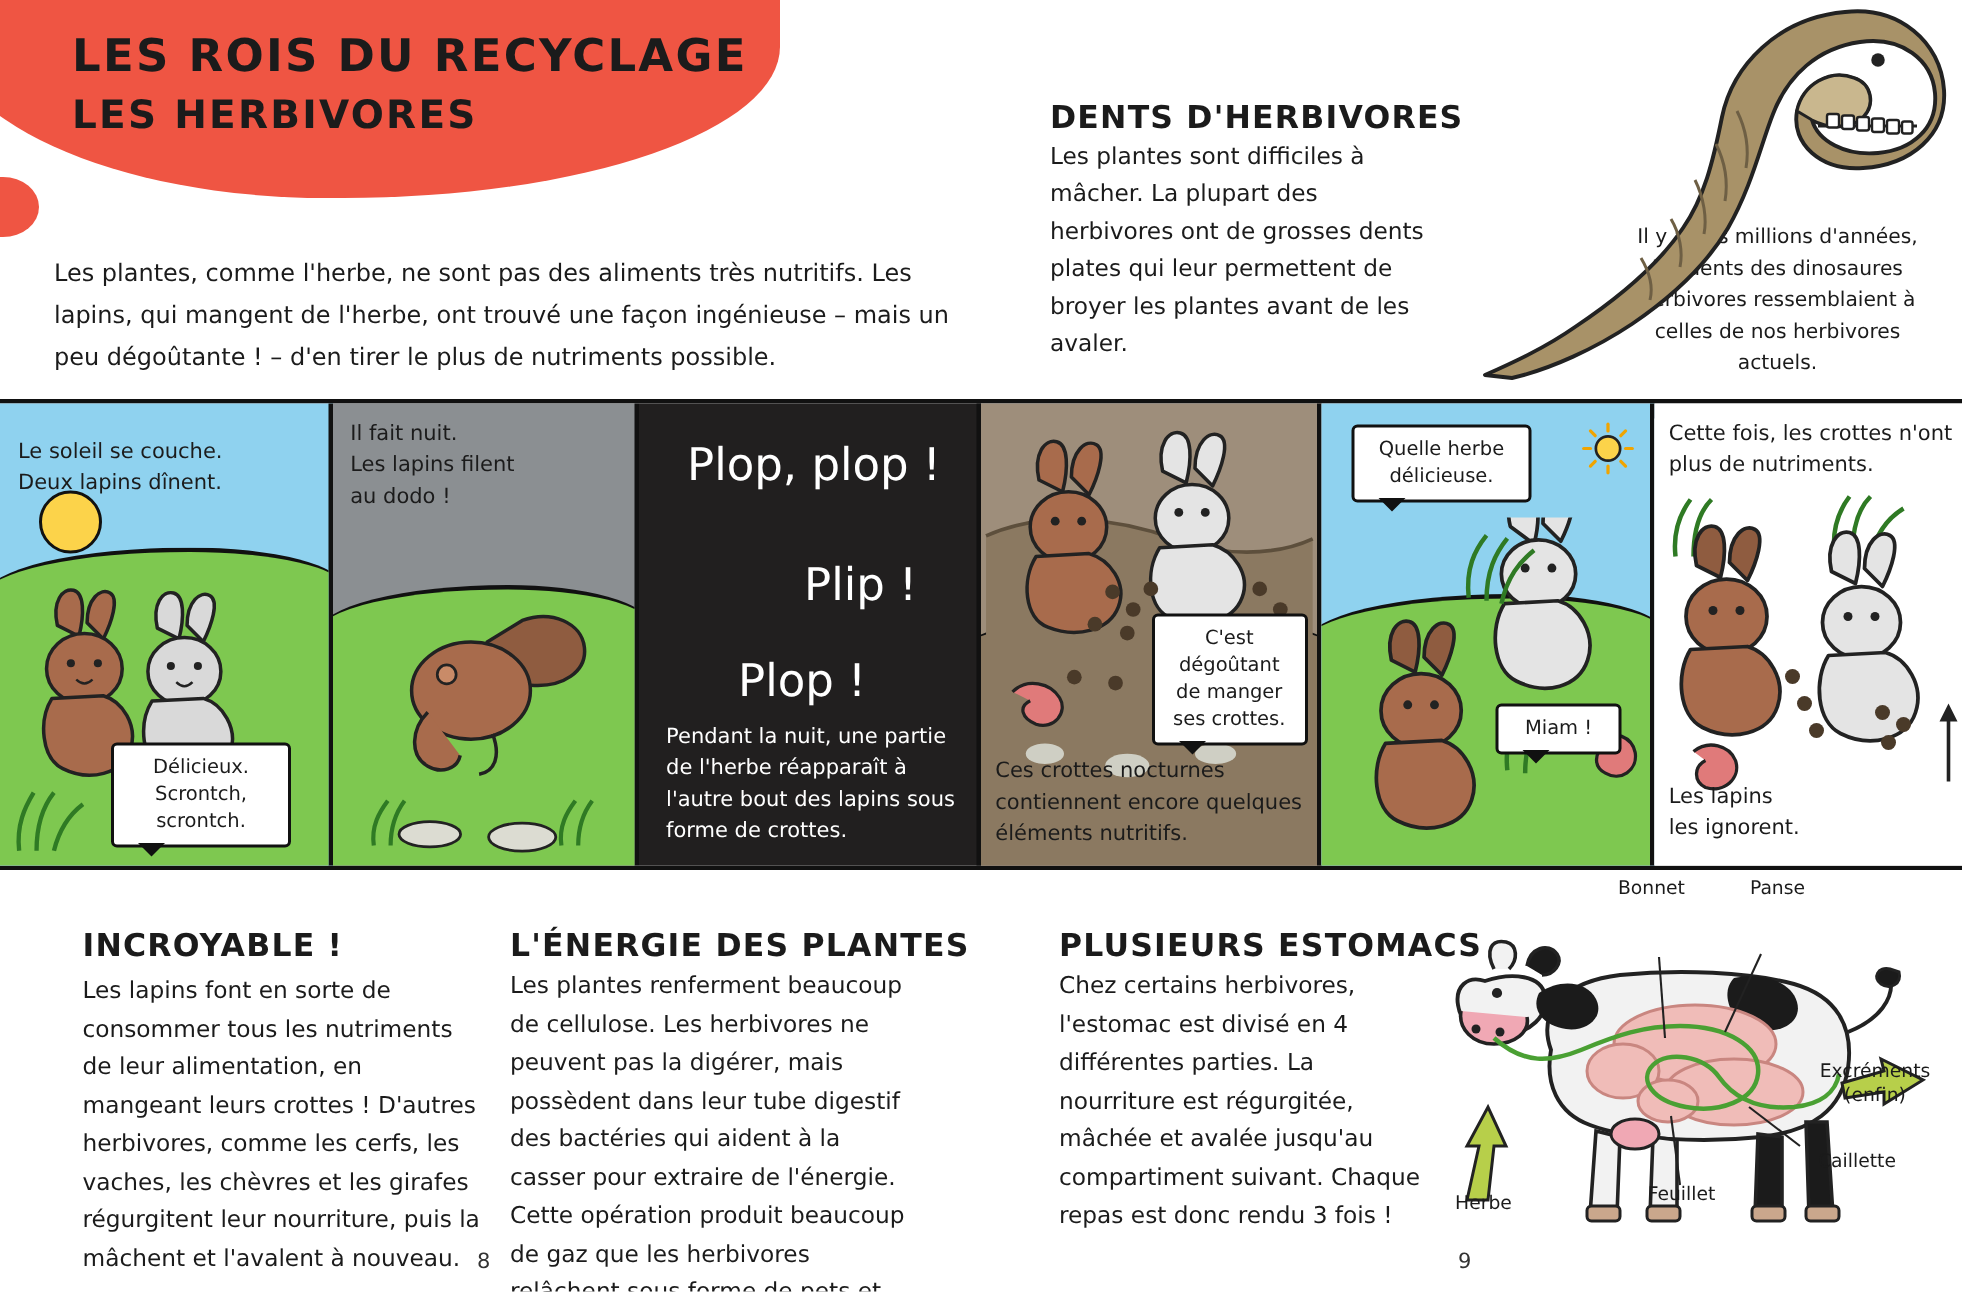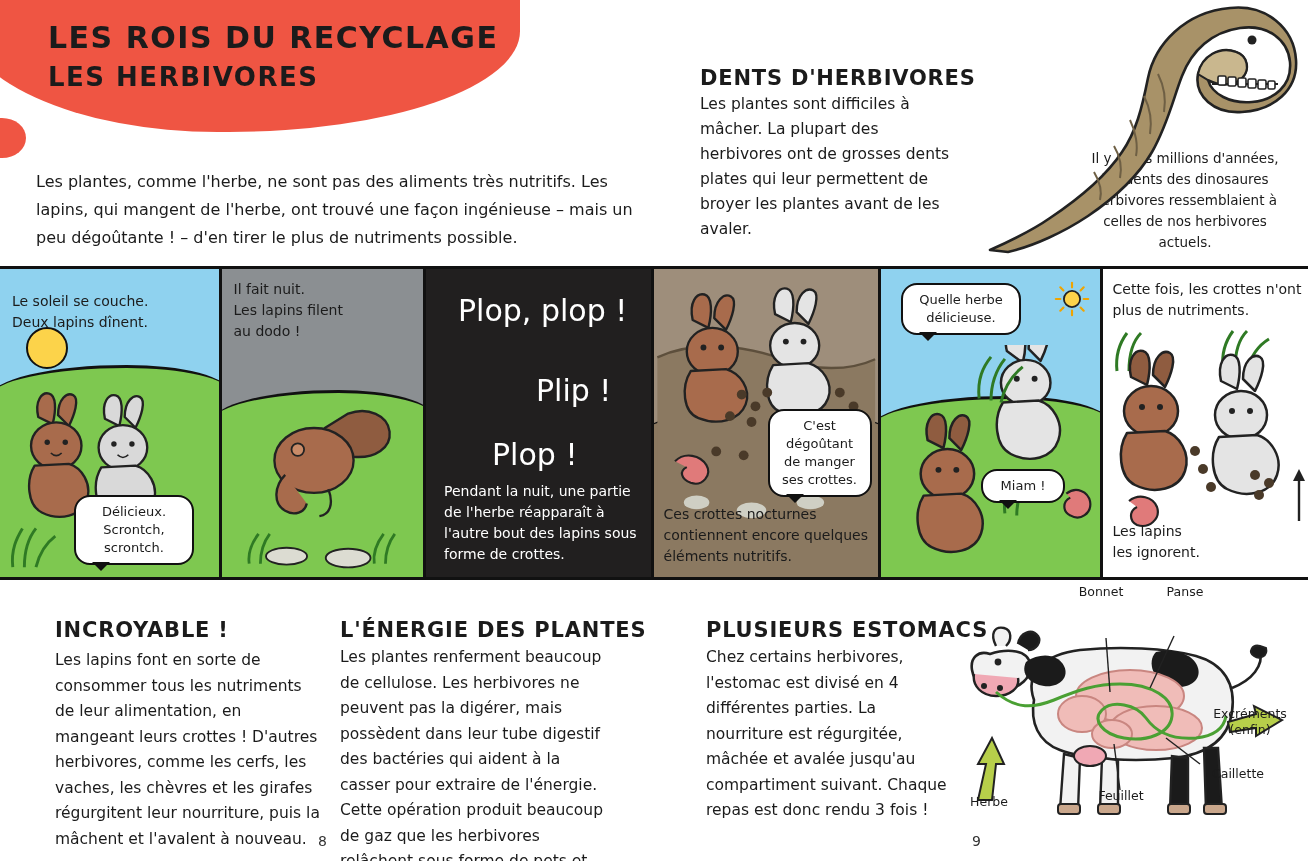--- a/index.html
+++ b/index.html
@@ -114,21 +114,21 @@
     line-height: 21px;
     color: #1b1b1b;
     z-index: 6;
   }
   .cap.light { color: #ffffff; }
 
   .bubble {
     position: absolute;
     background: #fff;
     border: 2.2px solid #111;
-    border-radius: 16px;
+    border-radius: 4px;
     padding: 6px 9px;
     font-size: 13px;
     line-height: 18px;
     text-align: center;
     z-index: 8;
   }
   .bubble:after {
     content: "";
     position: absolute;
     width: 0; height: 0;
@@ -383,21 +383,21 @@
           <path d="M98 54 C96 34 102 22 110 12"></path>
             <path d="M110 56 C110 36 116 24 124 14"></path>
           <path d="M120 58 C124 40 132 30 142 22"></path>
           <path d="M124 170 C122 150 128 138 136 128"></path>
             <path d="M136 172 C136 152 142 140 150 130"></path>
         </g>
         <g stroke="#222" stroke-width="2.2" fill="#e07a7a">
           <path d="M186 150 C196 142 208 148 210 158 C212 170 200 178 190 172 C182 168 182 158 190 154"></path>
         </g>
       </svg>
-      <div class="bubble tail-left" style="left:100px; bottom:74px; width:84px;">Miam !</div>
+      <div class="bubble tail-left" style="left:116px; bottom:74px; width:84px;">Miam !</div>
     </div>
 
     <div class="panel p6">
       <div class="grass" style="background:#ffffff; border:none;"></div>
       <div class="cap" style="left:10px; top:10px; width:190px;">Cette fois, les crottes n'ont plus de nutriments.</div>
       <svg viewBox="0 0 206 250" style="position:absolute; left:0; top:56px; width:206px; height:250px;">
         <g stroke="#2f7a24" stroke-width="3" fill="none">
           <path d="M14 46 C12 28 18 16 24 8"></path>
             <path d="M26 46 C26 28 30 16 38 8"></path>
           <path d="M120 44 C118 26 124 14 130 6"></path>

